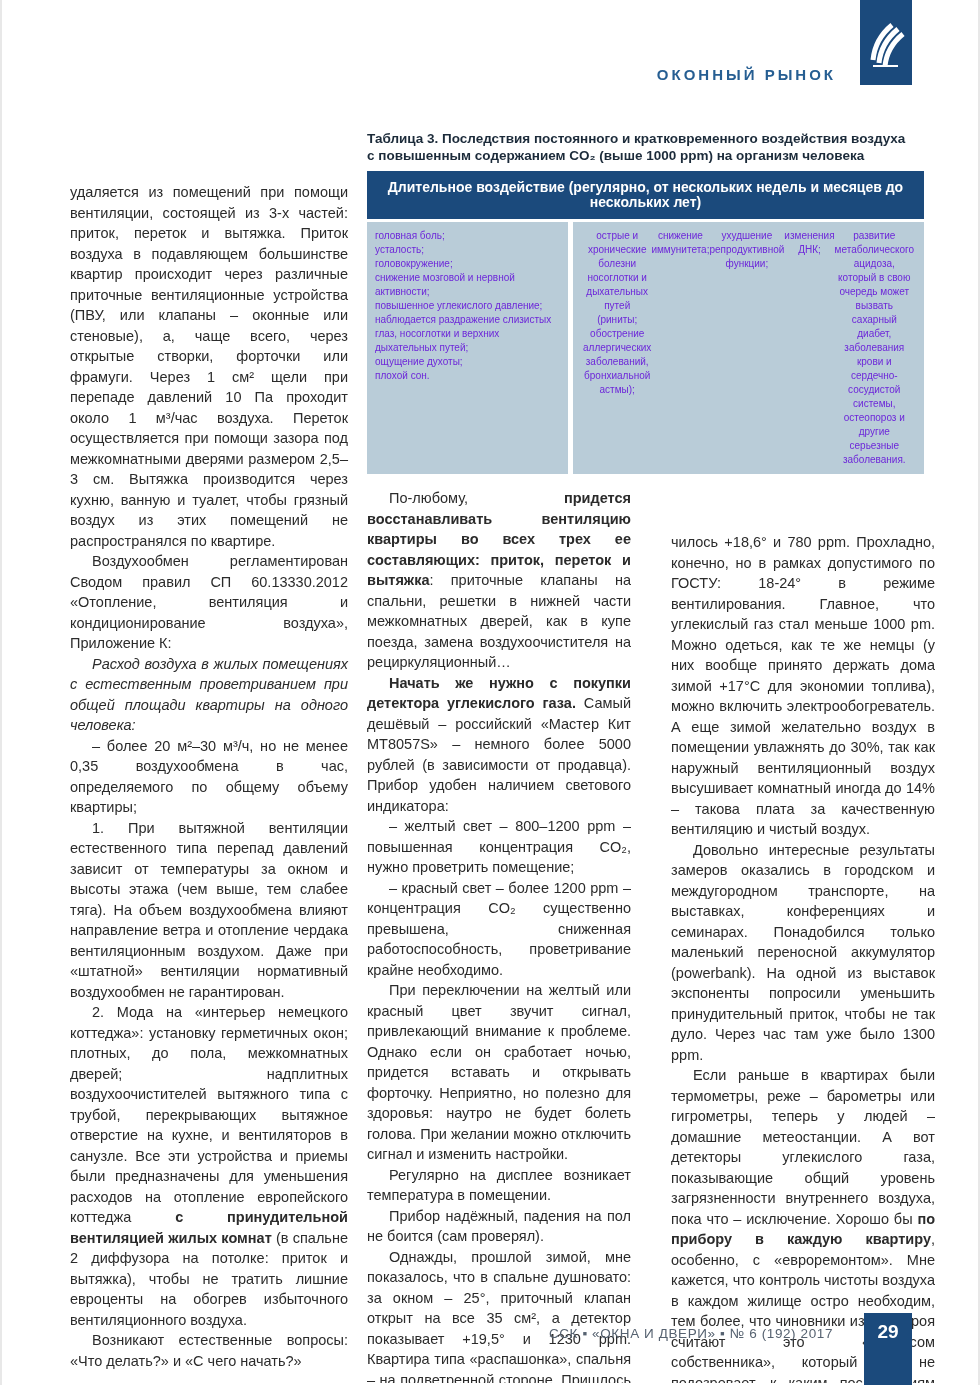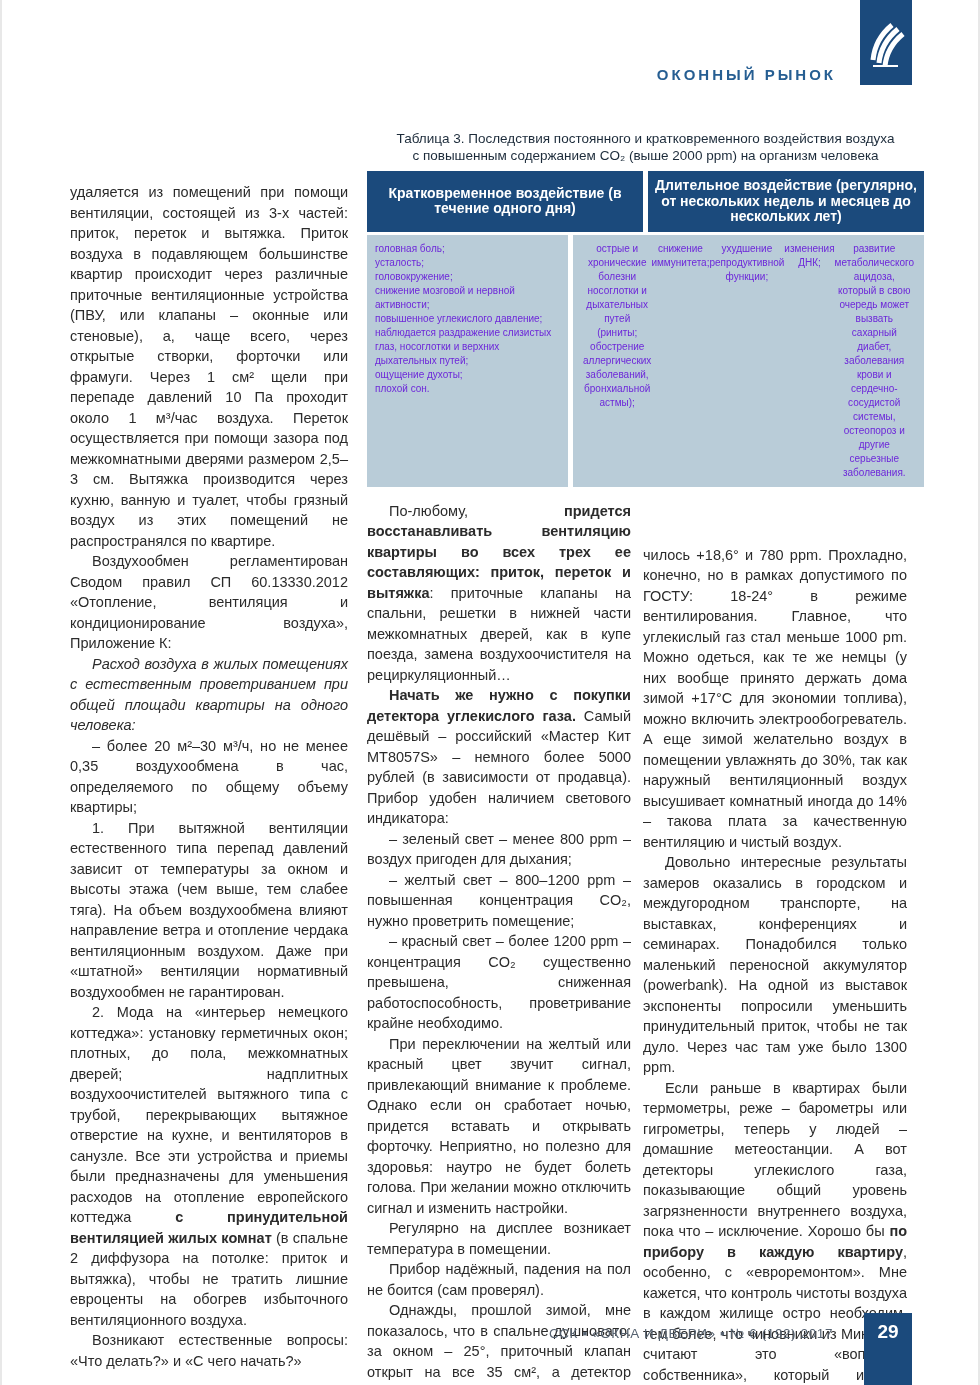--- a/index.html
+++ b/index.html
@@ -12,21 +12,21 @@
   
   .brand-label {
     position:absolute; top:66px; right:142px;
     font-size:15px; font-weight:bold; letter-spacing:3px;
     color:#265e92;
   }
   .brand-logo { position:absolute; top:0; left:858px; width:52px; height:85px; }
   
   .right-zone { position:absolute; left:365px; top:130px; width:557px; }
   .tbl-title {
-    text-align:center; font-size:13.5px; font-weight:normal; line-height:17px;
+    font-size:13.5px; font-weight:bold; line-height:17px;
     color:#1c2b3a; margin-bottom:7px;
   }
   .tbl { width:100%; }
   .tbl-row { display:flex; column-gap:5px; }
   .tbl-row.hdr { margin-bottom:3px; }
   .tbl-cell { flex:1 1 0; }
   .hdr .tbl-cell {
     background:#1b4a7c; color:#ffffff; font-weight:bold; font-size:14px;
     line-height:15.5px; text-align:center; padding:7px 6px;
     display:flex; align-items:center; justify-content:center; min-height:48px;
@@ -38,21 +38,21 @@
   .bdy .tbl-cell.centered {
     display:flex; justify-content:center; text-align:center;
     padding:7px 10px;
   }
   
   .col {
     font-size:14.5px; line-height:20.5px; color:#2b2b2b;
     text-align:justify; hyphens:auto; -webkit-hyphens:auto;
   }
   .col-left { position:absolute; left:68px; top:138px; width:278px; }
-  .two-cols { display:flex; column-gap:12px; margin-top:14px; }
+  .two-cols { display:flex; column-gap:40px; margin-top:14px; }
   .two-cols .col { width:264px; height:895px; overflow:hidden; flex:0 0 auto; }
   .para { text-indent:22px; }
   .para.noindent { text-indent:0;margin-top:44px; }
   .para.italic { font-style:italic; }
   .bold { font-weight:bold; }
   
   .footer-line {
     position:absolute; top:1326px; right:145px;
     font-size:13.5px; letter-spacing:0.6px; color:#566270;
   }
@@ -85,26 +85,25 @@
       <p class="para"><span>– более 20 м²–30 м³/ч, но не менее 0,35 воздухообмена в час, определяемого по общему объему квартиры;</span></p>
       <p class="para"><span>1. При вытяжной вентиляции естественного типа перепад давлений зависит от температуры за окном и высоты этажа (чем выше, тем слабее тяга). На объем воздухообмена влияют направление ветра и отопление чердака вентиляционным воздухом. Даже при «штатной» вентиляции нормативный воздухообмен не гарантирован.</span></p>
       <p class="para"><span>2. Мода на «интерьер немецкого коттеджа»: установку герметичных окон; плотных, до пола, межкомнатных дверей; надплитных воздухоочистителей вытяжного типа с трубой, перекрывающих вытяжное отверстие на кухне, и вентиляторов в санузле. Все эти устройства и приемы были предназначены для уменьшения расходов на отопление европейского коттеджа </span><span class="bold">с принудительной вентиляцией жилых комнат</span><span> (в спальне 2 диффузора на потолке: приток и вытяжка), чтобы не тратить лишние евроценты на обогрев избыточного вентиляционного воздуха.</span></p>
       <p class="para"><span>Возникают естественные вопросы: «Что делать?» и «С чего начать?»</span></p>
     </div>
 
   <div class="right-zone">
 
     <div class="tbl-title">
       <div>Таблица 3. Последствия постоянного и кратковременного воздействия воздуха</div>
-      <div>с повышенным содержанием CO₂ (выше 2000 ppm) на организм человека</div>
+      <div>с повышенным содержанием CO₂ (выше 1000 ppm) на организм человека</div>
     </div>
 
     <div class="tbl">
       <div class="tbl-row hdr">
-        <div class="tbl-cell">Кратковременное воздействие (в течение одного дня)</div>
         <div class="tbl-cell">Длительное воздействие (регулярно, от нескольких недель и месяцев до нескольких лет)</div>
       </div>
       <div class="tbl-row bdy">
         <div class="tbl-cell">
             <div>головная боль;</div>
             <div>усталость;</div>
             <div>головокружение;</div>
             <div>снижение мозговой и нервной активности;</div>
             <div>повышенное углекислого давление;</div>
             <div>наблюдается раздражение слизистых глаз, носоглотки и верхних дыхательных путей;</div>
@@ -118,21 +117,20 @@
             <div>изменения ДНК;</div>
             <div>развитие метаболического ацидоза, который в свою очередь может вызвать сахарный диабет, заболевания крови и сердечно-сосудистой системы, остеопороз и другие серьезные заболевания.</div>
           </div>
       </div>
     </div>
 
     <div class="two-cols">
       <div class="col">
           <p class="para"><span>По-любому, </span><span class="bold">придется восстанавливать вентиляцию квартиры во всех трех ее составляющих: приток, переток и вытяжка</span><span>: приточные клапаны на спальни, решетки в нижней части межкомнатных дверей, как в купе поезда, замена воздухоочистителя на рециркуляционный…</span></p>
           <p class="para"><span class="bold">Начать же нужно с покупки детектора углекислого газа.</span><span> Самый дешёвый – российский «Мастер Кит MT8057S» – немного более 5000 рублей (в зависимости от продавца). Прибор удобен наличием светового индикатора:</span></p>
-          <p class="para"><span>– зеленый свет – менее 800 ppm – воздух пригоден для дыхания;</span></p>
           <p class="para"><span>– желтый свет – 800–1200 ppm – повышенная концентрация CO₂, нужно проветрить помещение;</span></p>
           <p class="para"><span>– красный свет – более 1200 ppm – концентрация CO₂ существенно превышена, сниженная работоспособность, проветривание крайне необходимо.</span></p>
           <p class="para"><span>При переключении на желтый или красный цвет звучит сигнал, привлекающий внимание к проблеме. Однако если он сработает ночью, придется вставать и открывать форточку. Неприятно, но полезно для здоровья: наутро не будет болеть голова. При желании можно отключить сигнал и изменить настройки.</span></p>
           <p class="para"><span>Регулярно на дисплее возникает температура в помещении.</span></p>
           <p class="para"><span>Прибор надёжный, падения на пол не боится (сам проверял).</span></p>
           <p class="para"><span>Однажды, прошлой зимой, мне показалось, что в спальне душновато: за окном – 25°, приточный клапан открыт на все 35 см², а детектор показывает +19,5° и 1230 ppm. Квартира типа «распашонка», спальня – на подветренной стороне. Пришлось дополнительно приоткрыть форточку «на щель». Полу-</span></p>
         </div>
       <div class="col">
           <p class="para noindent"><span>чилось +18,6° и 780 ppm. Прохладно, конечно, но в рамках допустимого по ГОСТУ: 18-24° в режиме вентилирования. Главное, что углекислый газ стал меньше 1000 pm. Можно одеться, как те же немцы (у них вообще принято держать дома зимой +17°C для экономии топлива), можно включить электрообогреватель. А еще зимой желательно воздух в помещении увлажнять до 30%, так как наружный вентиляционный воздух высушивает комнатный иногда до 14% – такова плата за качественную вентиляцию и чистый воздух.</span></p>
           <p class="para"><span>Довольно интересные результаты замеров оказались в городском и междугородном транспорте, на выставках, конференциях и семинарах. Понадобился только маленький переносной аккумулятор (powerbank). На одной из выставок экспоненты попросили уменьшить принудительный приток, чтобы не так дуло. Через час там уже было 1300 ppm.</span></p>

